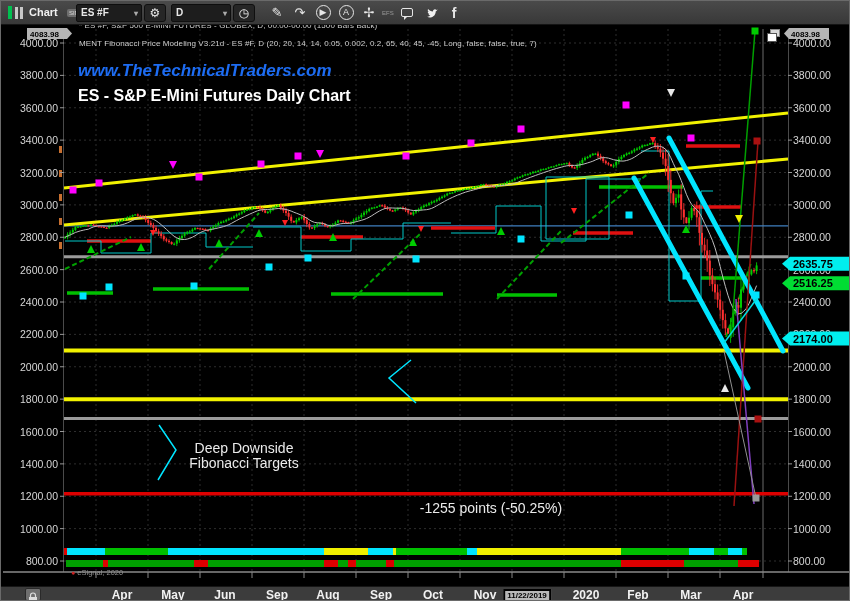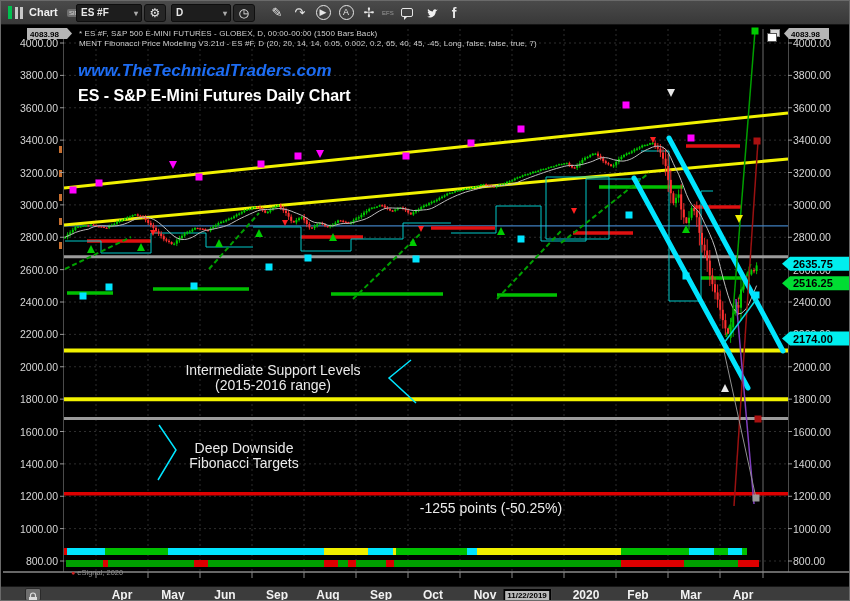--- a/index.html
+++ b/index.html
@@ -849,29 +849,25 @@
       <polygon points="828,27 788,27 783,32.5 788,38 828,38" fill="#b5b5b5"></polygon>
       <text x="790" y="35.5" fill="#000" font-size="8px" font-weight="bold">4083.98</text>
       <polygon points="848,255.83796874999996 789,255.83796874999996 781,262.83796874999996 789,269.83796874999996 848,269.83796874999996" fill="#00eeee"></polygon>
       <text x="792" y="266.83796874999996" fill="#000" font-size="11px" font-weight="bold">2635.75</text>
       <polygon points="848,275.18203125 789,275.18203125 781,282.18203125 789,289.18203125 848,289.18203125" fill="#00dd33"></polygon>
       <text x="792" y="286.18203125" fill="#000" font-size="11px" font-weight="bold">2516.25</text>
       <polygon points="848,330.58375 789,330.58375 781,337.58375 789,344.58375 848,344.58375" fill="#00eeee"></polygon>
       <text x="792" y="341.58375" fill="#000" font-size="11px" font-weight="bold">2174.00</text>
     </svg>
 
-  <div class="ovl hdr" style="left:78px;top:28px">* ES #F, S&amp;P 500 E-MINI FUTURES - GLOBEX, D, 00:00-00:00 (1500 Bars Back)</div>
+  <div class="ovl hdr" style="left:78px;top:20px">* ES #F, S&amp;P 500 E-MINI FUTURES - GLOBEX, D, 00:00-00:00 (1500 Bars Back)</div>
   <div class="ovl hdr" style="left:78px;top:38px">MENT Fibonacci Price Modeling V3.21d - ES #F, D (20, 20, 14, 14, 0.05, 0.002, 0.2, 65, 40, 45, -45, Long, false, false, true, 7)</div>
   <div class="ovl watermark" style="left:77px;top:60px">www.TheTechnicalTraders.com</div>
   <div class="ovl cht-title" style="left:77px;top:86px">ES - S&amp;P E-Mini Futures Daily Chart</div>
 
-  <div class="ovl anno" style="left:272px;top:362px">
-    <div>Intermediate Support Levels</div>
-    <div>(2015-2016 range)</div>
-  </div>
   <div class="ovl anno" style="left:243px;top:440px">
     <div>Deep Downside</div>
     <div>Fibonacci Targets</div>
   </div>
   <div class="ovl anno" style="left:490px;top:500px">-1255 points (-50.25%)</div>
 
   <div class="ovl esig" style="left:70px;top:567px"><span class="dot">●</span> <span>eSignal, 2020</span></div>
 
   <svg class="ovl" style="left:766px;top:28px" width="14" height="14">
     <rect x="3.5" y="0.5" width="9" height="7" fill="#d9d9d9" stroke="#888"></rect>

